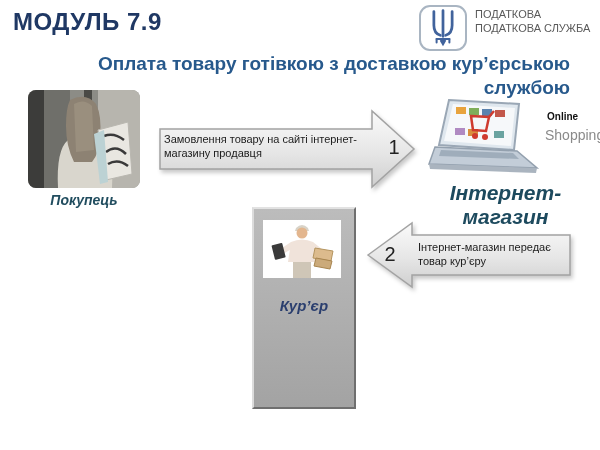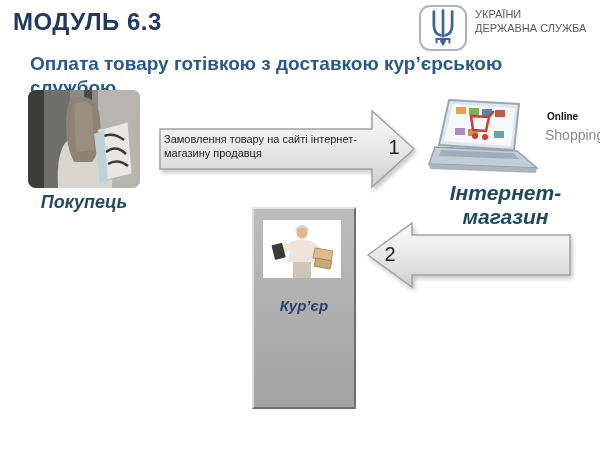--- a/index.html
+++ b/index.html
@@ -1,31 +1,31 @@
 <!DOCTYPE html>
 <html><head>
 <meta charset="utf-8">
 <style>
   html,body{margin:0;padding:0;background:#fff;}
   .slide{position:relative;width:600px;height:450px;background:#ffffff;overflow:hidden;
          font-family:"Liberation Sans",sans-serif;}
   .abs{position:absolute;}
 
   .module-title{left:13px;top:8px;font-size:24px;font-weight:bold;color:#1f3864;letter-spacing:.5px;}
-  .subtitle{left:30px;top:52px;width:540px;text-align:left;font-size:19px;font-weight:bold;
+  .subtitle{left:30px;top:52px;width:540px;text-align:right;font-size:19px;font-weight:bold;
             color:#27598c;line-height:24px;}
 
   .logo{left:419px;top:5px;width:175px;height:46px;}
   .logo-emblem{position:absolute;left:0;top:0;width:44px;height:42px;border:2px solid #a9b5c2;
                border-radius:11px;background:#fff;}
   .logo-text{position:absolute;left:56px;top:3px;font-size:11px;color:#595959;line-height:13.5px;}
 
   .photo{border-radius:8px;overflow:hidden;}
   .actor-label{font-weight:bold;font-style:italic;text-align:center;}
-  .buyer-label{left:28px;top:192px;width:112px;font-size:18px;color:#214d5f;}
+  .buyer-label{left:28px;top:192px;width:112px;font-size:14px;color:#214d5f;}
   .shop-label{left:413px;top:181px;width:185px;font-size:21px;color:#1d4a5e;}
 
   .online-word1{position:absolute;left:120px;top:13px;font-size:10px;font-weight:bold;color:#111;}
   .online-word2{position:absolute;left:118px;top:29px;font-size:14px;color:#8a8a8a;}
 
   .arrow{pointer-events:none;}
   .arrow svg{position:absolute;left:0;top:0;filter:drop-shadow(2px 3px 2px rgba(0,0,0,0.22));}
   .arrow-text{position:absolute;font-size:11px;color:#1c1c1c;text-align:left;line-height:14px;}
   .arrow-num{position:absolute;font-size:20px;color:#222;text-align:center;}
 
@@ -33,40 +33,40 @@
                  background:linear-gradient(180deg,#bcbcbc,#a3a3a3);
                  border-style:solid;border-width:2px;border-color:#e2e2e2 #6f6f6f #6f6f6f #dcdcdc;}
   .courier-photo{position:absolute;left:9px;top:11px;width:78px;height:58px;background:#fff;}
   .courier-label{position:absolute;left:0;top:88px;width:100%;font-size:15px;color:#2a3e6e;font-style:italic;}
 </style>
 </head>
 <body>
 
 <div class="slide">
 
-  <div class="abs module-title">МОДУЛЬ 6.3</div>
+  <div class="abs module-title">МОДУЛЬ 7.9</div>
 
   <div class="abs logo">
     <div class="logo-emblem">
       <svg width="44" height="42" viewBox="0 0 40 46">
         <g stroke="#41639c" stroke-width="3" fill="none" stroke-linecap="round">
           <path d="M10 5 V20 Q10 29 17 31"></path>
           <path d="M30 5 V20 Q30 29 23 31"></path>
           <path d="M20 4 V32"></path>
         </g>
         <g stroke="#41639c" stroke-width="2.2" fill="none" stroke-linecap="round">
           <path d="M13 35 H27"></path>
           <path d="M13 35 V39 M27 35 V39"></path>
         </g>
         <path d="M20 33 L16.5 37 L20 43 L23.5 37 Z" fill="#41639c"></path>
       </svg>
     </div>
     <div class="logo-text">
-      <div>УКРАЇНИ</div>
-      <div>ДЕРЖАВНА СЛУЖБА</div>
+      <div>ПОДАТКОВА</div>
+      <div>ПОДАТКОВА СЛУЖБА</div>
     </div>
   </div>
 
   <div class="abs subtitle">Оплата товару готівкою з доставкою кур’єрською службою</div>
 
   <div class="abs photo" style="left:28px;top:90px;width:112px;height:98px;">
     <svg width="112" height="98" viewBox="0 0 112 98">
       <rect width="112" height="98" fill="#9a9a94"></rect>
       <rect x="0" width="16" height="98" fill="#3c3c3a"></rect>
       <rect x="16" width="26" height="98" fill="#6f6f6a"></rect>
@@ -130,20 +130,21 @@
     <svg width="206" height="70">
       <defs>
           <linearGradient id="ag2" x1="0" y1="0" x2="0" y2="1">
         <stop offset="0" stop-color="#fafafa"></stop>
             <stop offset="0.55" stop-color="#e6e6e6"></stop>
             <stop offset="1" stop-color="#cfcfcf"></stop>
       </linearGradient>
         </defs>
       <polygon points="2,35 46,3 46,15 204,15 204,55 46,55 46,67" fill="url(#ag2)" stroke="#a3a3a3" stroke-width="1.5"></polygon>
     </svg>
+    <div class="arrow-text" style="left:52px;top:20px;width:148px;">Інтернет-магазин передає товар кур’єру</div>
     <div class="arrow-num" style="left:10px;top:23px;width:28px;">2</div>
   </div>
 
 
 
   <div class="abs courier-panel">
     <div class="courier-photo">
       <svg width="78" height="58" viewBox="0 0 78 58">
         <rect width="78" height="58" fill="#ffffff"></rect>
         <path d="M33 8 Q39 2 45 8 L46 11 L32 11 Z" fill="#d8d3c8"></path>

